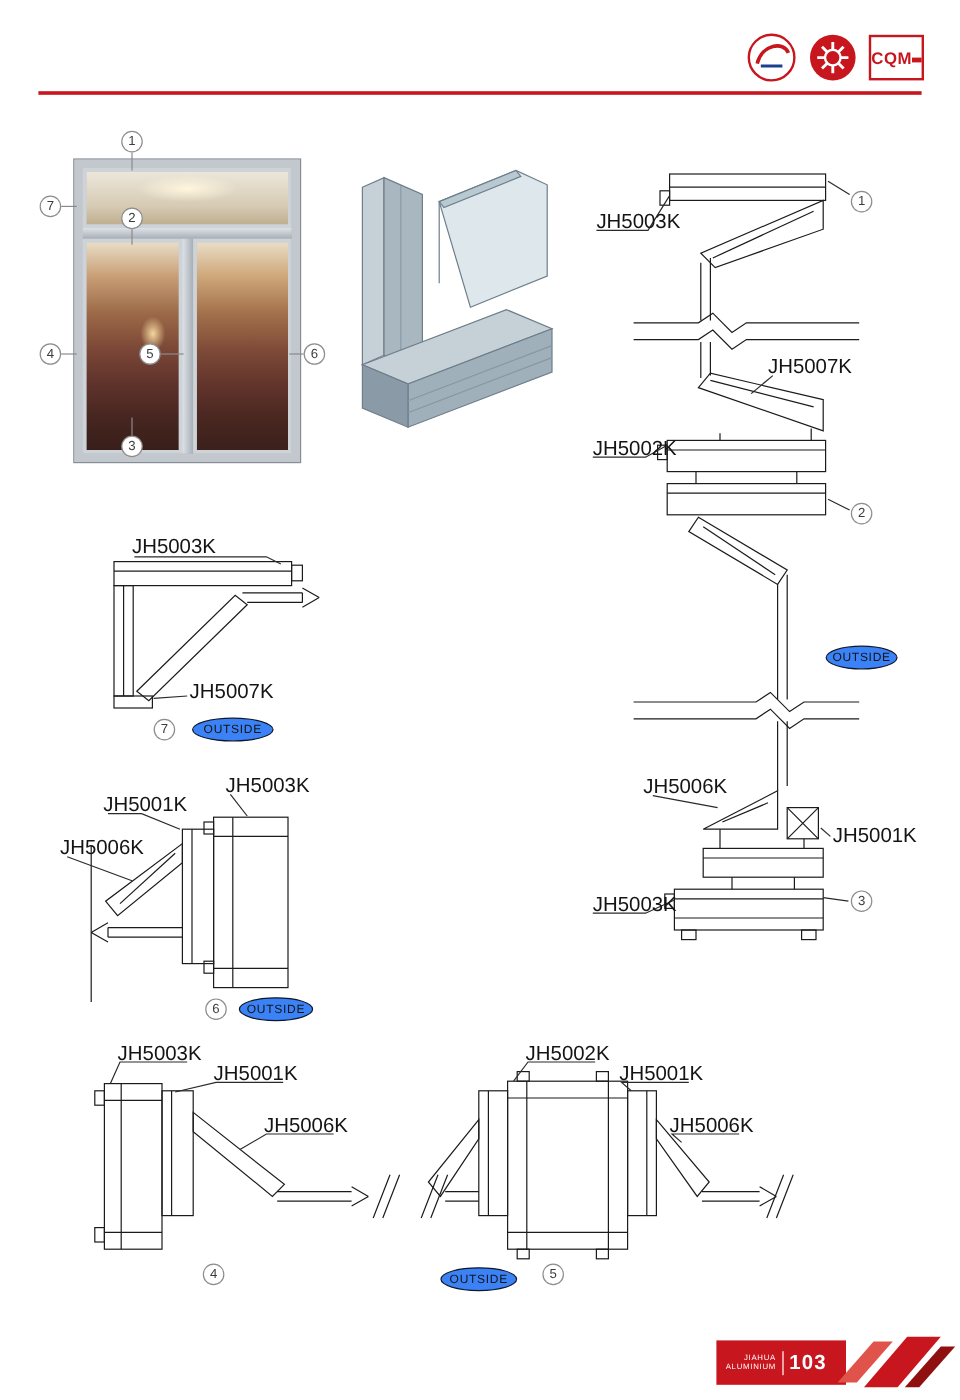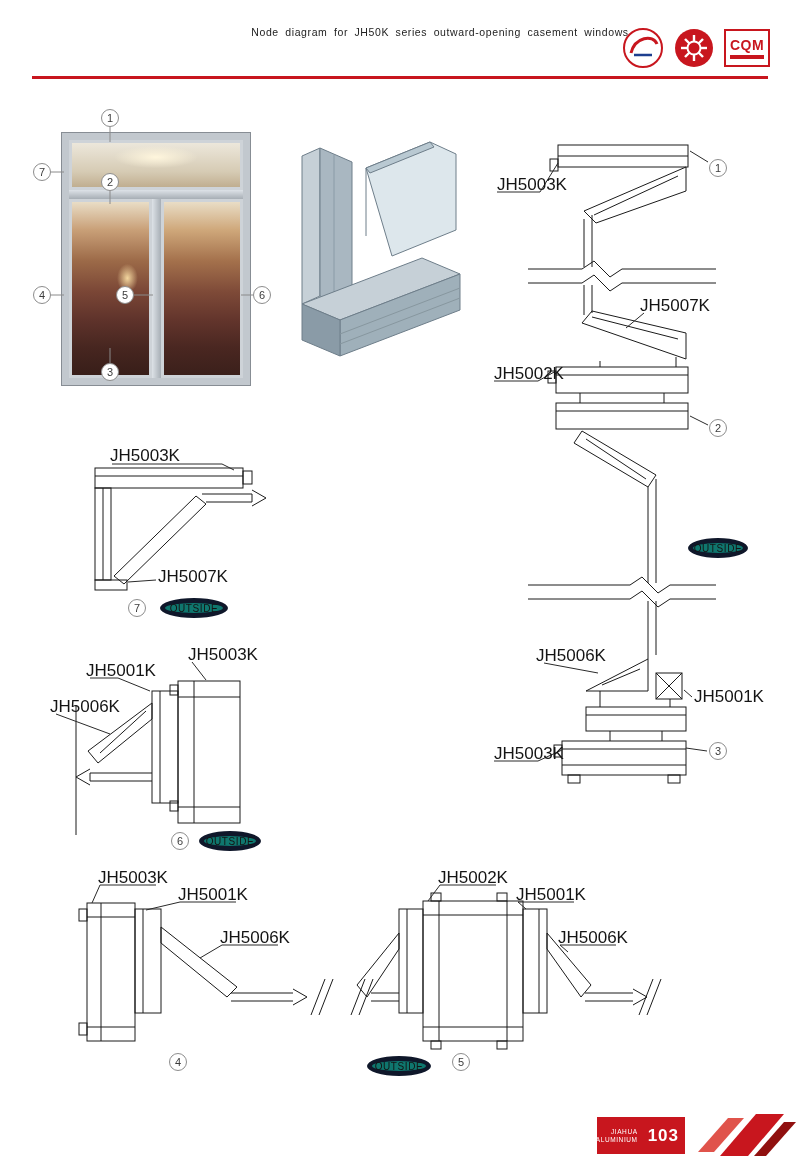--- a/index.html
+++ b/index.html
@@ -8,21 +8,21 @@
         font-family:"Liberation Sans",sans-serif;color:#111}
   svg.layer{position:absolute;overflow:visible;pointer-events:none}
 
   
   .titles{position:absolute;left:120px;top:22px;width:640px;text-align:center}
   .title-cn{font-size:22px;font-weight:bold;letter-spacing:2px;color:#000;
             font-family:"Liberation Sans",sans-serif}
   .title-en{margin-top:4px;font-size:10.5px;letter-spacing:.6px;color:#222;word-spacing:3px}
   .logos{position:absolute;left:622px;top:27px;width:156px;height:42px;display:flex;gap:9px;align-items:center}
   .logo{width:42px;height:42px;display:flex;align-items:center;justify-content:center}
-  .cqm-box{width:46px;height:38px;border:2px solid #c8161e;display:flex;flex-direction:column;
+  .cqm-box{width:46px;height:38px;border:2px solid #c8161e;display:flex;flex-direction:row;
            align-items:center;justify-content:center}
   .cqm-box .cqm-text{color:#c8161e;font-weight:bold;font-size:14px;letter-spacing:.5px;line-height:14px}
   .cqm-box .cqm-bar{width:34px;height:4px;background:#c8161e;margin-top:3px}
   .header-rule{position:absolute;left:32px;right:32px;top:76px;height:3px;background:#c8161e}
 
   
   .photo{position:absolute;left:62px;top:133px;width:188px;height:252px;
          border:7px solid #c2c8ce;background:#c2c8ce;display:flex;flex-direction:column;
          box-shadow:0 0 0 1px #878d94, inset 0 0 0 1px #9aa0a7}
   .pane-transom{height:50px;border:3px solid #ced3d8;
@@ -34,38 +34,37 @@
   .casement{flex:1;border:3px solid #ced3d8;
      background:linear-gradient(180deg,#e9ddc6 0%,#cfa87b 16%,#a4714c 34%,#7e4a38 52%,#63352c 68%,#4a2721 84%,#3b201b 100%)}
   .casement.left{background:
      radial-gradient(16px 22px at 72% 44%,#f3d69e,rgba(243,214,158,0) 65%),
      linear-gradient(180deg,#e9ddc6 0%,#c9a078 16%,#9c6a48 34%,#7a4636 52%,#5f332b 68%,#472620 84%,#381e19 100%)}
 
   
   .plabel{position:absolute;font-size:17px;color:#141414;white-space:nowrap;line-height:14px}
   .callout{position:absolute;width:18px;height:18px;border:1px solid #8d8d8d;border-radius:50%;
            background:#fff;font-size:11px;color:#3c3c3c;display:flex;align-items:center;justify-content:center}
-  .outside{position:absolute;border:5px solid #0f172a;border-radius:50%;background:#0f766e;
+  .outside{position:absolute;border:1px solid #0f172a;border-radius:50%;background:#3b82f6;
            font-size:10px;letter-spacing:.6px;color:#141414;display:flex;align-items:center;justify-content:center}
 
   
-  .footer-band{position:absolute;left:597px;top:1117px;width:88px;height:37px;background:#c8161e;
-               display:flex;align-items:center;justify-content:flex-end;padding-right:6px}
+  .footer-band{position:absolute;left:597px;top:1117px;width:108px;height:37px;background:#c8161e;
+               display:flex;align-items:center;justify-content:flex-end;padding-right:16px}
   .brand{display:flex;flex-direction:column;align-items:flex-end;color:#fff;font-size:6.5px;
          line-height:8px;letter-spacing:.6px;margin-right:5px}
   .footer-divider{width:1px;height:20px;background:#fff;margin-right:5px}
   .pageno{color:#fff;font-size:17px;font-weight:bold;letter-spacing:1px}
 </style>
 </head>
 <body>
 
 <div class="page">
 
   <div class="titles">
-    <div class="title-en">Node diagram for JH50K series outward-opening casement windows</div>
   </div>
 
   <div class="logos">
     <div class="logo">
       <svg width="42" height="42" viewBox="0 0 42 42">
         <circle cx="21" cy="21" r="19" fill="#fff" stroke="#c8161e" stroke-width="2"></circle>
         <path d="M9 26 C13 10, 31 7, 35 17" fill="none" stroke="#c8161e" stroke-width="3"></path>
         <path d="M12 28 H30" stroke="#1d3f8f" stroke-width="2.5"></path>
       </svg>
     </div>

